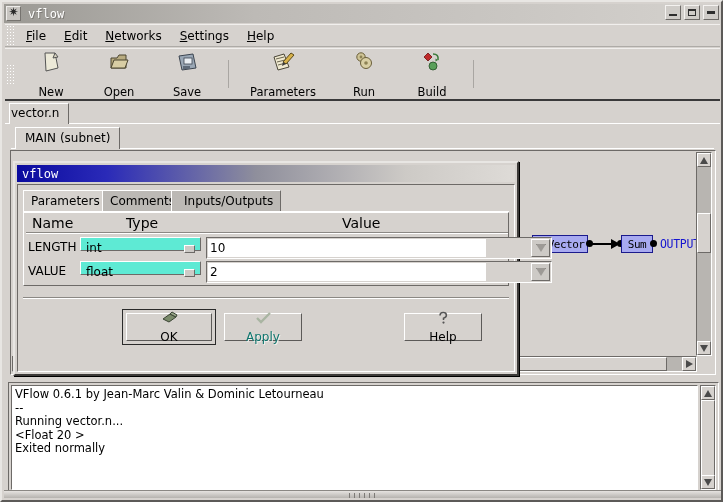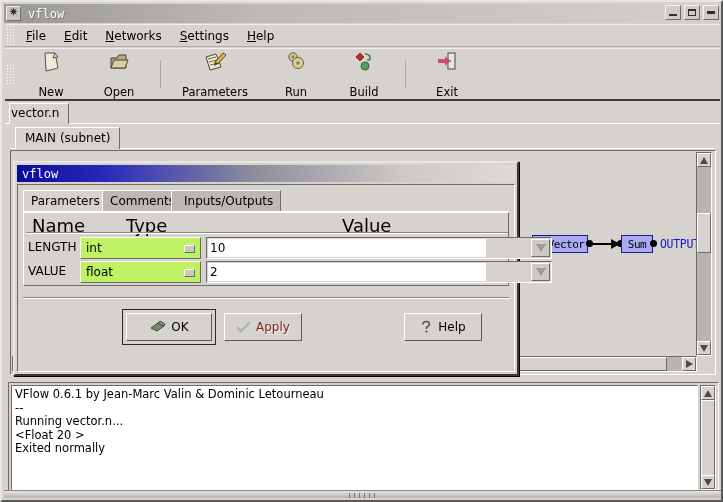--- a/index.html
+++ b/index.html
@@ -255,28 +255,28 @@
   .dtab.unsel { background: #bcb9b5; }
   #dtabline { position: absolute; left: 0; top: 21px; width: 486px; height: 1px; background: #fff; }
 
   
   #pgrid {
     position: absolute; left: 0; top: 22px; width: 486px; height: 74px;
     background: #d6d2ce;
     border-top: 1px solid #ffffff; border-left: 1px solid #ffffff;
     border-right: 1px solid #6d6a67; border-bottom: 1px solid #6d6a67;
   }
-  .phead { position: absolute; top: 2px; font-size: 18px; color: #000; }
+  .phead { position: absolute; top: 2px; font-size: 14px; color: #000; }
   .hrule { position: absolute; left: 2px; top: 19px; width: 482px; height: 1px;
            background: #8b8884; box-shadow: 0 1px 0 #ffffff; }
   .prow { position: absolute; left: 2px; width: 482px; height: 24px; }
   .pname { position: absolute; left: 2px; top: 4px; font-size: 12px; color: #000; }
   .combo {
-    position: absolute; left: 54px; top: 1px; width: 121px; height: 22px;
-    background: #bef264;
+    position: absolute; left: 54px; top: 1px; width: 121px; height: 14px;
+    background: #5eead4;
     border-top: 1px solid #ffffff; border-left: 1px solid #ffffff;
     border-right: 1px solid #6d6a67; border-bottom: 1px solid #6d6a67;
   }
   .combo .ctext { position: absolute; left: 5px; top: 3px; font-size: 12px; color: #000; }
   .combo .cbtn {
     position: absolute; right: 5px; top: 7px; width: 11px; height: 8px;
     background: #cdcac6;
     border-top: 1px solid #ffffff; border-left: 1px solid #ffffff;
     border-right: 1px solid #6d6a67; border-bottom: 1px solid #6d6a67;
   }
@@ -315,26 +315,26 @@
   #dlg-sep { position: absolute; left: 0; top: 107px; width: 486px; height: 2px;
              border-top: 1px solid #8b8884; border-bottom: 1px solid #ffffff; }
 
   
   #dbtns { position: absolute; left: 0; top: 120px; width: 486px; height: 32px; }
   .dbtn {
     position: absolute; top: 3px; height: 28px; background: #d6d2ce;
     border-top: 1px solid #ffffff; border-left: 1px solid #ffffff;
     border-right: 1px solid #5c5a58; border-bottom: 1px solid #5c5a58;
     display: flex; align-items: center; justify-content: center; gap: 5px;
-    font-size: 12px; color: #000; cursor: default;
+    font-size: 12px; color: #000; cursor: default; flex-direction: column;
   }
   .dbtn.focus {
     outline: 1px solid #2a2a2a; outline-offset: 3px;
   }
-  .dbtn.disabled { color: #7f1d1d; text-shadow: 1px 1px 0 #f1efed; }
+  .dbtn.disabled { color: #0f766e; text-shadow: 1px 1px 0 #f1efed; }
 
   svg { display: block; }
 </style>
 </head>
 <body>
 
 <div id="app-window">
 
   <div id="titlebar">
     <div class="tb-icon"></div>
@@ -377,20 +377,30 @@
     <div class="tool">
       <div class="glyph">
         <svg width="24" height="24" viewBox="0 0 24 24">
           <path d="M4 8 L10 8 L12 5 L19 5 L19 18 L4 18 Z" fill="#b8ab80" stroke="#4b452f" stroke-width="1"></path>
           <path d="M4 18 L7 10 L21 10 L18 18 Z" fill="#d8cda4" stroke="#4b452f" stroke-width="1"></path>
         </svg>
       </div>
       <div class="tlabel">Open</div>
     </div>
 
+    <div class="tool">
+      <div class="glyph">
+        <svg width="24" height="24" viewBox="0 0 24 24">
+          <path d="M4 6 L18 4 L21 18 L7 20 Z" fill="#9aa7b5" stroke="#3c4550" stroke-width="1"></path>
+          <rect x="9" y="8" width="8" height="6" fill="#e9eef3" stroke="#3c4550" stroke-width="0.8"></rect>
+          <rect x="8" y="16" width="7" height="3" fill="#5e6a78"></rect>
+        </svg>
+      </div>
+      <div class="tlabel">Save</div>
+    </div>
 
     <div class="tsep"></div>
 
     <div class="tool" style="width:94px">
       <div class="glyph">
         <svg width="26" height="24" viewBox="0 0 26 24">
           <path d="M4 7 L14 4 L19 17 L8 20 Z" fill="#efe9d0" stroke="#4a4638" stroke-width="1"></path>
           <path d="M6 9 L14 7 M7 12 L15 10 M8 15 L16 13" stroke="#6b6550" stroke-width="1"></path>
           <path d="M13 12 L21 3 L24 5 L16 14 Z" fill="#d8b24a" stroke="#5a4a1a" stroke-width="1"></path>
           <path d="M13 12 L16 14 L12 16 Z" fill="#3a3a3a"></path>
@@ -419,31 +429,20 @@
           <path d="M13 4 Q19 4 18 10" stroke="#3a7a3a" stroke-width="1.6" fill="none"></path>
           <path d="M18 10 l-2.5 -1.5 l0 3 Z" fill="#3a7a3a"></path>
           <circle cx="13" cy="16" r="4" fill="#5aa05a" stroke="#234d23" stroke-width="0.8"></circle>
         </svg>
       </div>
       <div class="tlabel">Build</div>
     </div>
 
     <div class="tsep"></div>
 
-    <div class="tool">
-      <div class="glyph">
-        <svg width="24" height="24" viewBox="0 0 24 24">
-          <rect x="13" y="3" width="7" height="16" fill="#e8e4e0" stroke="#4a4a4a" stroke-width="1"></rect>
-          <circle cx="15" cy="11" r="0.9" fill="#4a4a4a"></circle>
-          <rect x="3" y="9" width="8" height="4" fill="#d44a6a"></rect>
-          <path d="M10 6 L15 11 L10 16 Z" fill="#d44a6a"></path>
-        </svg>
-      </div>
-      <div class="tlabel">Exit</div>
-    </div>
   </div>
 
   <div id="filetabs">
     <div class="ftab-rest"></div>
     <div class="ftab">vector.n</div>
   </div>
 
   <div id="subtabs">
     <div class="stab-rest"></div>
     <div class="stab">MAIN (subnet)</div>

